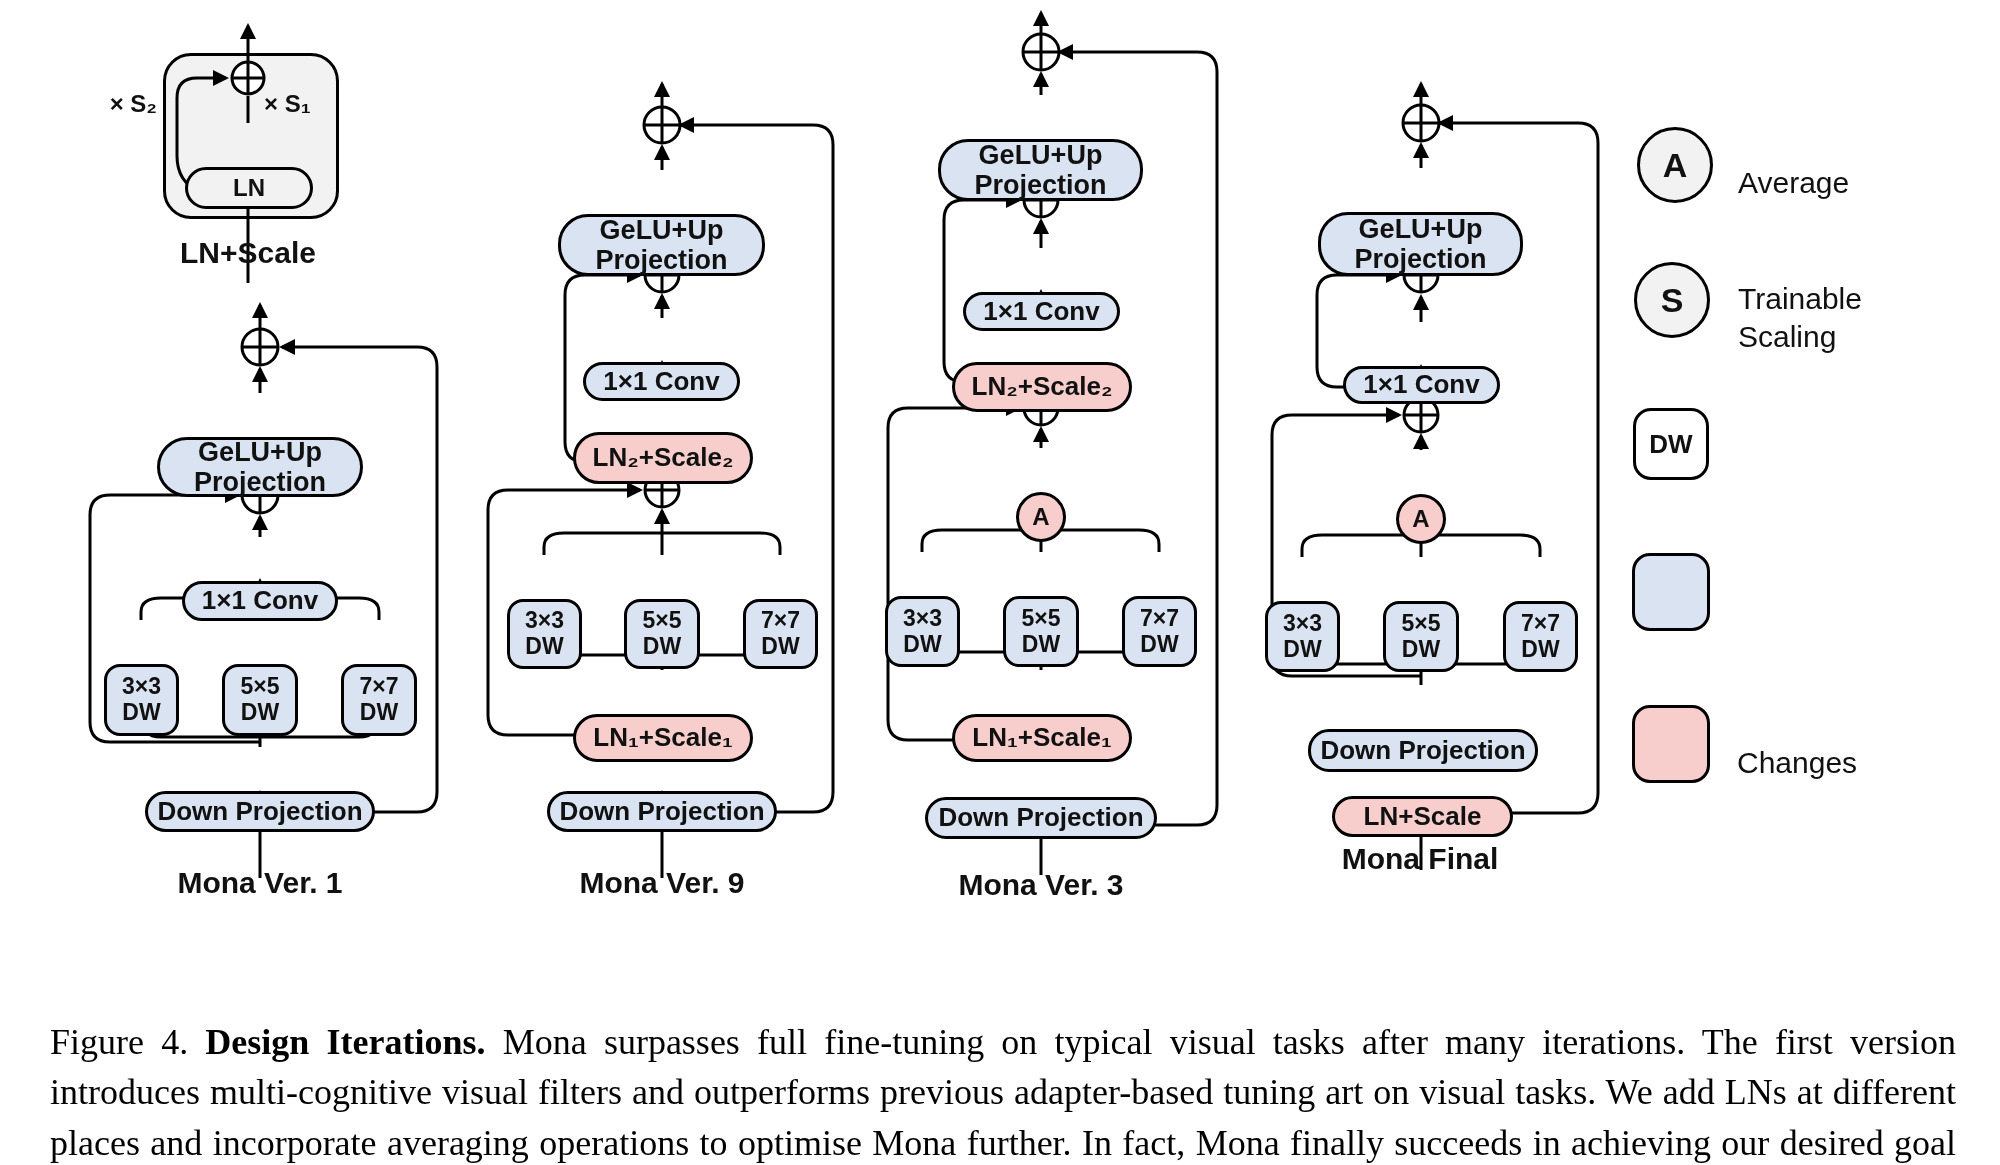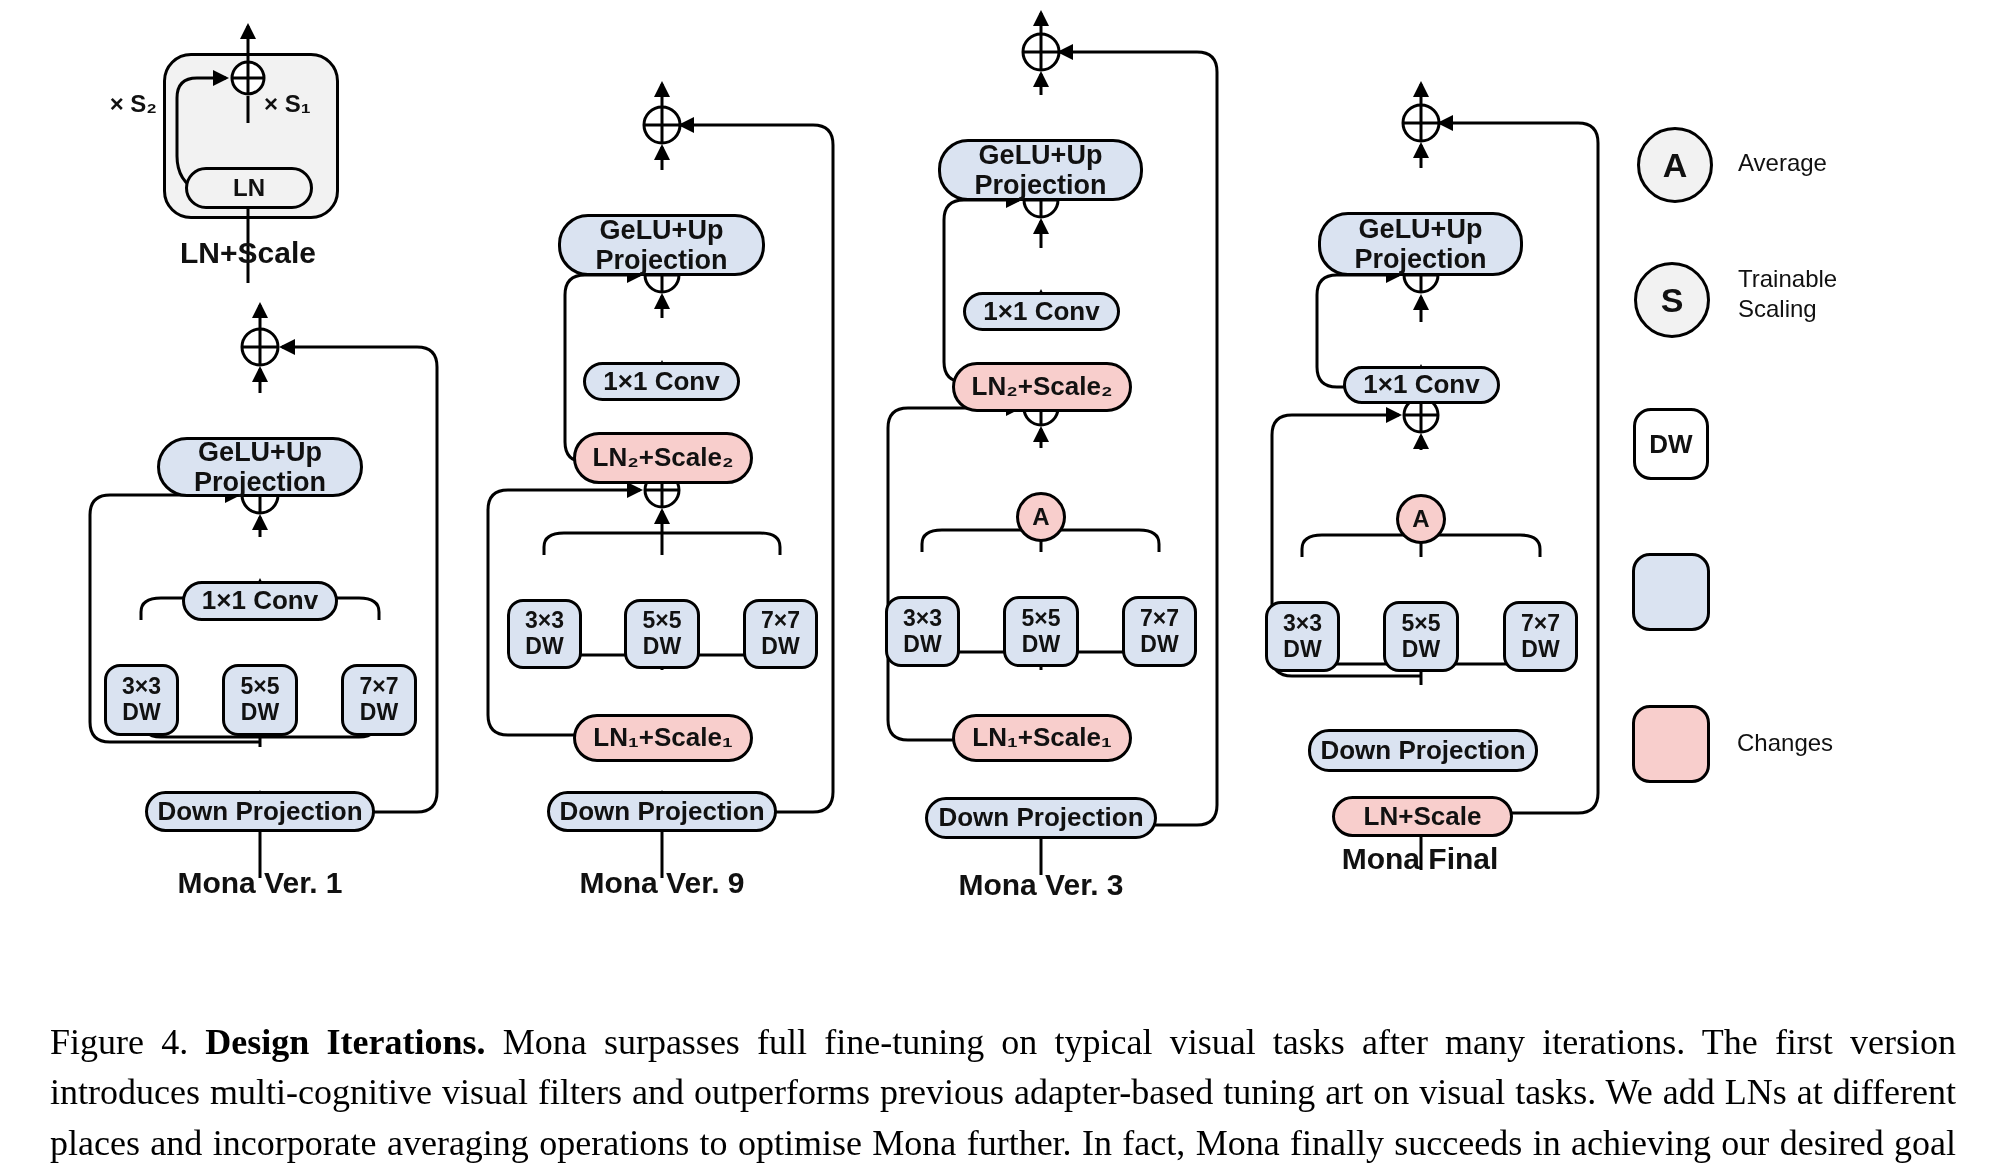--- a/index.html
+++ b/index.html
@@ -15,21 +15,21 @@
   .blue{background:#dae3f1;}
   .pink{background:#f8cecc;}
   .graybg{background:#f2f2f2;}
   .whitebg{background:#ffffff;}
   .circle{border-radius:50%;}
   
   .vlabel{font-weight:bold;font-size:30px;text-align:center;white-space:nowrap;}
   .slabel{font-weight:bold;font-size:24px;white-space:nowrap;}
   .inset-caption{font-weight:bold;font-size:30px;text-align:center;}
   .legend-sym{border:3px solid #000;display:flex;align-items:center;justify-content:center;font-weight:bold;}
-  .legend-text{font-size:24px;line-height:1.27;white-space:pre-line;}
+  .legend-text{font-size:30px;line-height:1.27;white-space:pre-line;margin-top:16px;}
   
   #caption{position:absolute;left:50px;top:981px;width:1906px;z-index:2;
            font-family:"Liberation Serif","DejaVu Serif",serif;font-size:36px;
            line-height:1.4;text-align:justify;color:#000;}
 </style>
 </head>
 <body>
 
 <div id="canvas">
 

